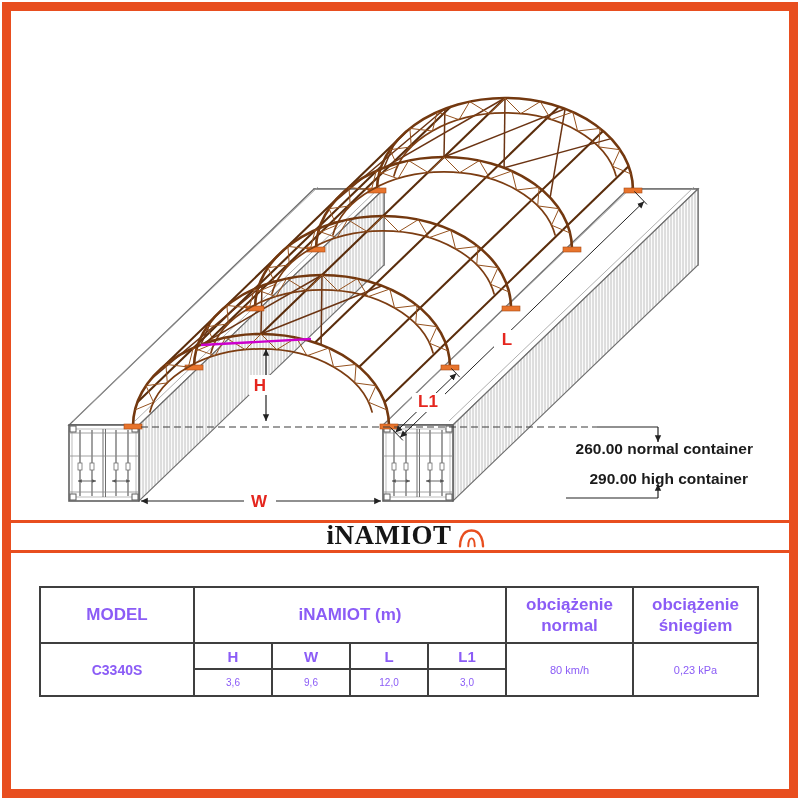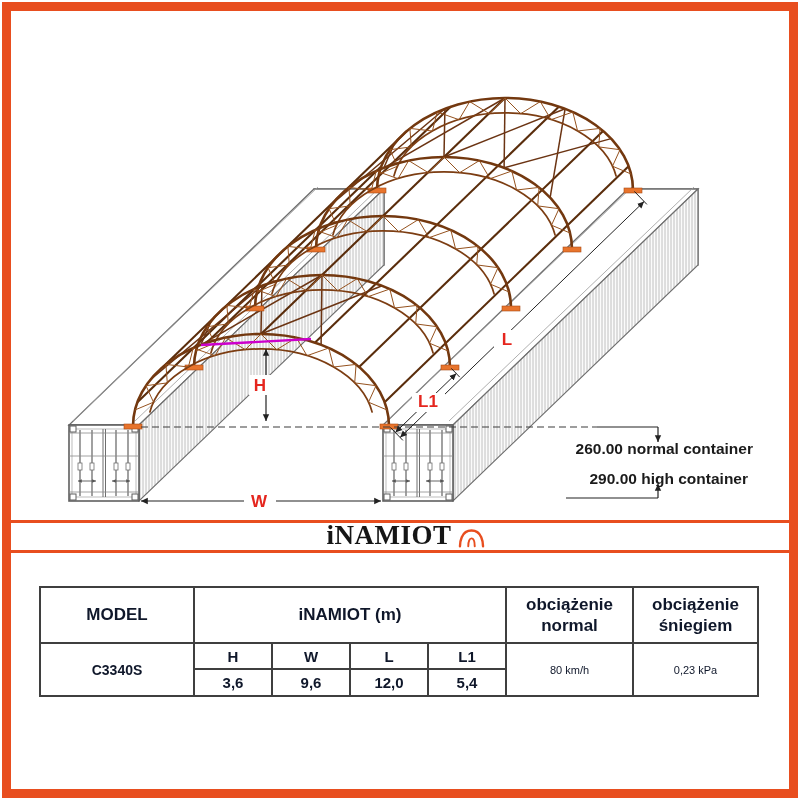--- a/index.html
+++ b/index.html
@@ -9,29 +9,29 @@
          display:flex;flex-direction:column;background:#fff;}
   .drawing-area{flex:0 0 509px;overflow:hidden;background:#fff;}
   .drawing-area svg{display:block;width:778px;height:509px;}
   .rule{flex:0 0 3px;background:#E84E1F;}
   .logo-band{flex:0 0 24px;display:flex;align-items:center;justify-content:center;gap:5px;background:#fff;}
   .logo-text{font-family:"Liberation Serif",serif;font-weight:700;font-size:27px;line-height:1;
              color:#151515;letter-spacing:.5px;transform:translateY(-1px);margin-left:12px;}
   .logo-icon{width:29px;height:24px;}
   .table-area{flex:1 1 auto;background:#fff;}
   table.spec{border-collapse:collapse;margin:33px 0 0 28px;table-layout:fixed;width:718px;
-             color:#0f172a;border-radius:8px;}
+             color:#8b5cf6;border-radius:8px;}
   table.spec td{border:2px solid #3f3f3f;text-align:center;vertical-align:middle;padding:0;}
   .h-row td{height:54px;}
   .s-row td{height:24px;}
   .v-row td{height:25px;}
   .t-head{font-size:17px;font-weight:700;line-height:1.25;}
   .t-model{font-size:14px;font-weight:700;}
   .t-sub{font-size:15px;font-weight:700;}
-  .t-val{font-size:15px;font-weight:700;}
+  .t-val{font-size:10px;font-weight:400;}
   .t-load{font-size:11px;font-weight:400;}
   
   .red-label{font-family:"Liberation Sans",sans-serif;font-weight:700;font-size:17px;fill:#E5261E;}
   .ann-text{font-family:"Liberation Sans",sans-serif;font-weight:700;font-size:15.5px;fill:#1b1b1b;}
 </style>
 </head>
 <body>
 
 <div class="page">
   <div class="frame">
@@ -235,20 +235,20 @@
             <td class="t-sub">W</td>
             <td class="t-sub">L</td>
             <td class="t-sub">L1</td>
             <td class="t-load" rowspan="2">80 km/h</td>
             <td class="t-load" rowspan="2">0,23 kPa</td>
           </tr>
           <tr class="v-row">
             <td class="t-val">3,6</td>
             <td class="t-val">9,6</td>
             <td class="t-val">12,0</td>
-            <td class="t-val">5,4</td>
+            <td class="t-val">3,0</td>
           </tr>
         </tbody>
       </table>
     </div>
 
   </div>
 </div>
 
 </body></html>

